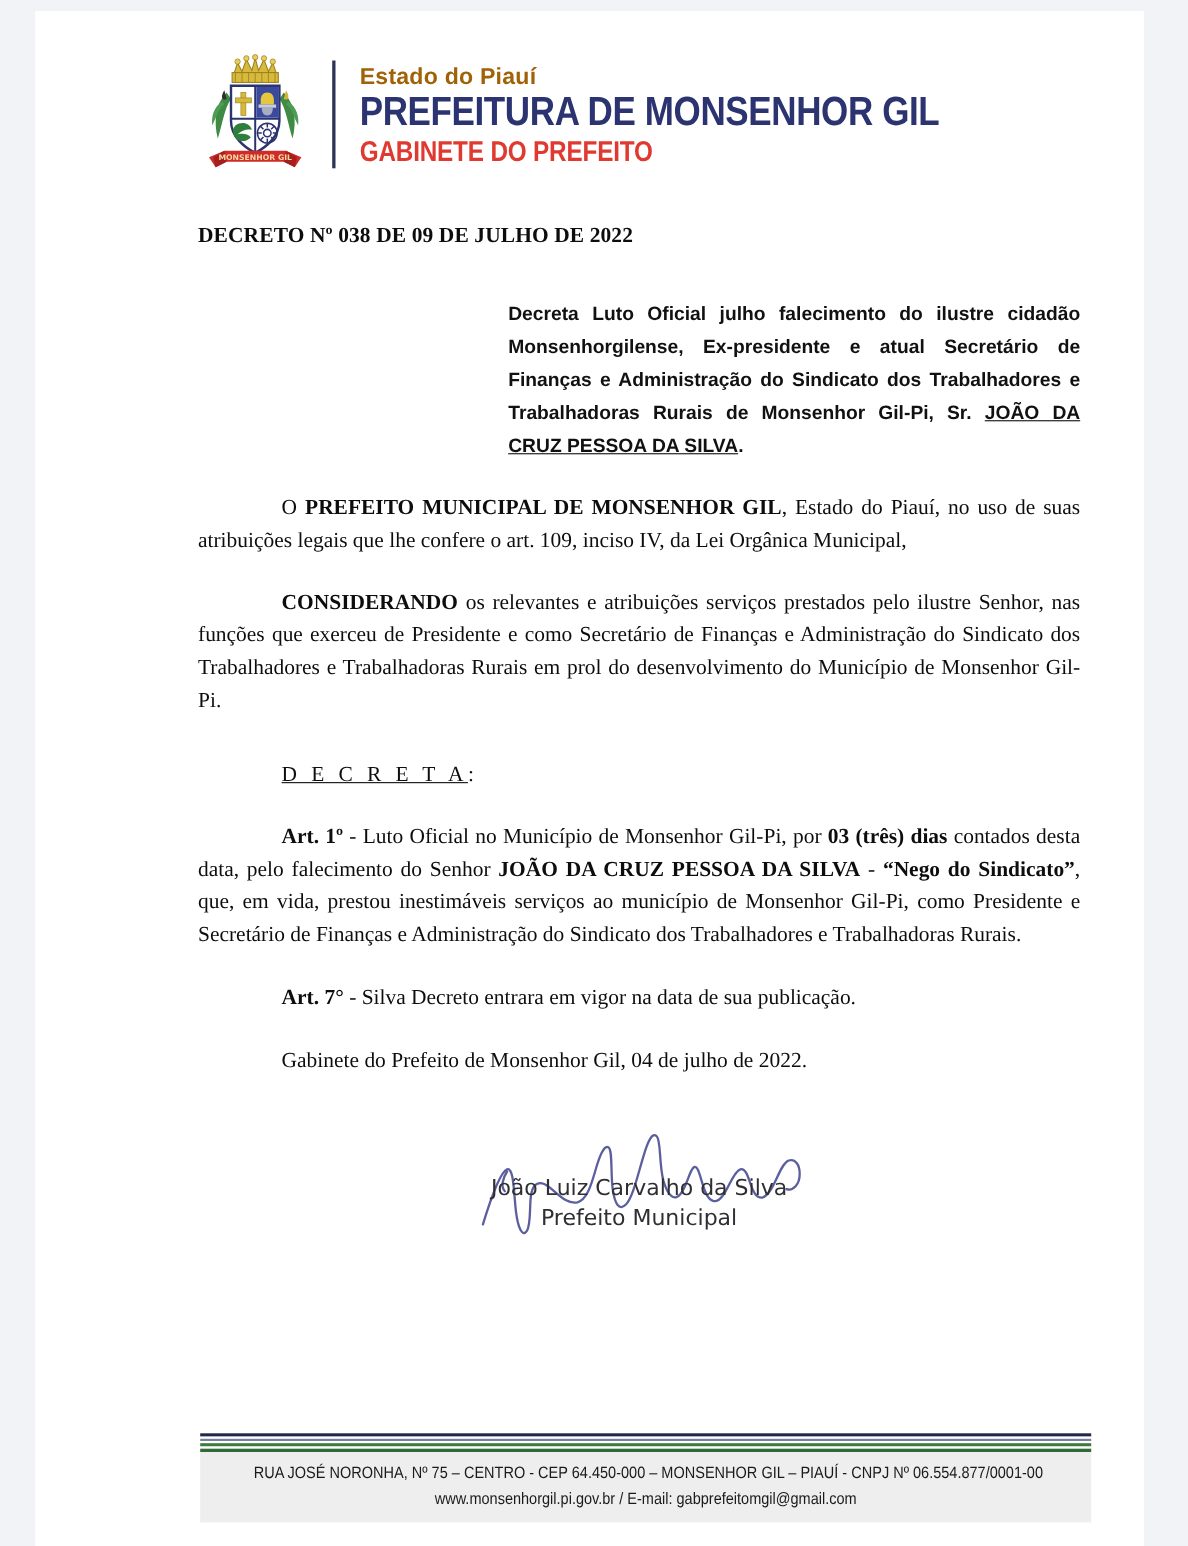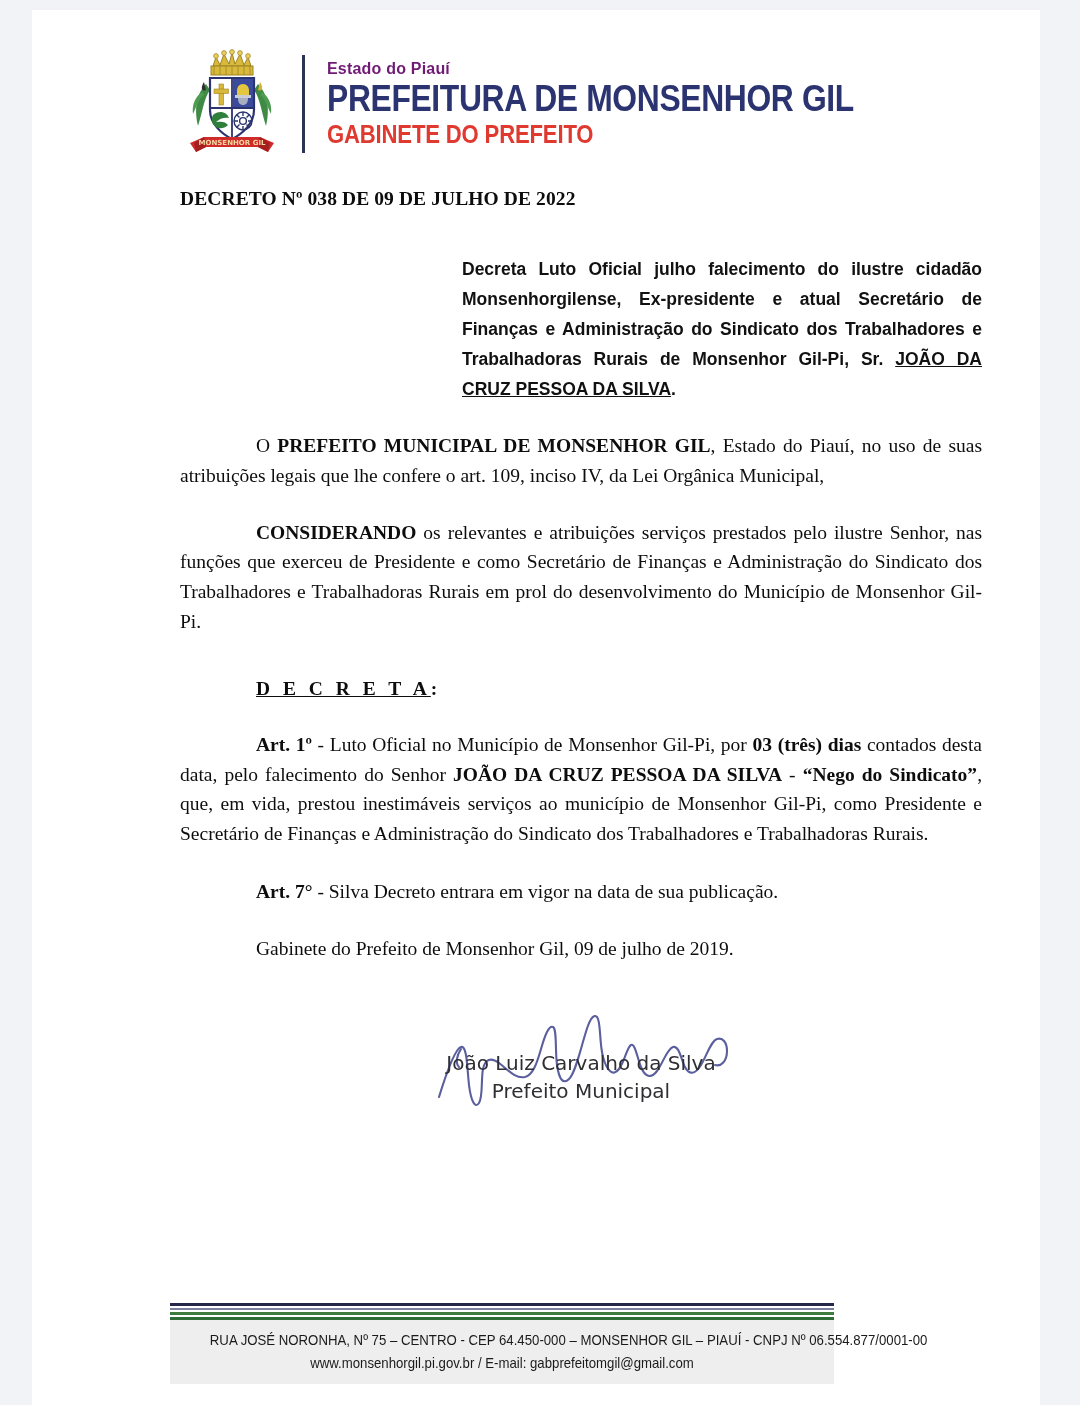--- a/index.html
+++ b/index.html
@@ -45,22 +45,22 @@
   }
   .titles {
     display: flex;
     flex-direction: column;
     justify-content: center;
     line-height: 1;
   }
   .t-state {
     font-family: "Liberation Sans", "DejaVu Sans", sans-serif;
     font-weight: bold;
-    font-size: 16px;
-    color: #701a75;
+    font-size: 21px;
+    color: #a16207;
     letter-spacing: .2px;
     margin-bottom: 3px;
   }
   .t-main {
     font-family: "Liberation Sans", "DejaVu Sans", sans-serif;
     font-weight: bold;
     font-size: 37px;
     color: #2b3470;
     letter-spacing: -0.4px;
     transform: scaleX(0.86);
@@ -81,21 +81,21 @@
 
   
   .content {
     padding: 0 58px 0 148px;
     font-size: 19.5px;
     color: #0d0d0d;
   }
   .decree-title {
     font-weight: bold;
     font-size: 19.5px;
-    margin-top: 28px;
+    margin-top: 44px;
     letter-spacing: .1px;
   }
 
   .ementa {
     margin: 44px 0 0 auto;
     width: 520px;
     font-family: "Liberation Sans", "DejaVu Sans", sans-serif;
     font-weight: bold;
     font-size: 17.5px;
     line-height: 1.72;
@@ -112,21 +112,21 @@
     text-indent: 76px;
   }
 
   .decreta {
     padding-top: 42px;
     text-indent: 76px;
   }
   .decreta b {
     text-decoration: underline;
     letter-spacing: 4px;
-    font-weight: bold;
+    font-weight: normal;
   }
 
   p.art {
     margin: 0;
     padding-top: 30px;
     text-align: justify;
     line-height: 1.52;
     text-indent: 76px;
   }
   p.plain {
@@ -157,23 +157,23 @@
     font-size: 20px;
     color: #2f2f33;
     position: relative;
   }
   .sig-name { padding-top: 42px; }
   .sig-role { padding-top: 4px; }
 
   
   .footer {
     position: absolute;
-    left: 138px;
+    left: 150px;
     bottom: 46px;
-    width: 664px;
+    width: 810px;
   }
   .rule { width: 100%; }
   .rule div { width: 100%; }
   .r1 { height: 3px; background: #23284a; }
   .r2 { height: 2px; background: #ffffff; }
   .r3 { height: 2px; background: #7b7f9e; }
   .r4 { height: 2px; background: #ffffff; }
   .r5 { height: 3px; background: #3f7a3f; }
   .r6 { height: 2px; background: #ffffff; }
   .r7 { height: 3px; background: #2f6b34; }
@@ -274,21 +274,21 @@
 
     <p class="para"><b>CONSIDERANDO</b><span> os relevantes e atribuições serviços prestados pelo ilustre Senhor, nas funções que exerceu de Presidente e como Secretário de Finanças e Administração do Sindicato dos Trabalhadores e Trabalhadoras Rurais em prol do desenvolvimento do Município de Monsenhor Gil-Pi.</span></p>
 
 
     <div class="decreta"><b>D E C R E T A</b><b style="text-decoration:none;letter-spacing:0">:</b></div>
 
     <p class="art"><b>Art. 1º</b><span> - Luto Oficial no Município de Monsenhor Gil-Pi, por </span><b>03 (três) dias</b><span> contados desta data, pelo falecimento do Senhor </span><b>JOÃO DA CRUZ PESSOA DA SILVA</b><span> - </span><b>“Nego do Sindicato”</b><span>, que, em vida, prestou inestimáveis serviços ao município de Monsenhor Gil-Pi, como Presidente e Secretário de Finanças e Administração do Sindicato dos Trabalhadores e Trabalhadoras Rurais.</span></p>
 
     <p class="plain"><b>Art. 7°</b><span> - Silva Decreto entrara em vigor na data de sua publicação.</span></p>
 
-    <p class="plain">Gabinete do Prefeito de Monsenhor Gil, 09 de julho de 2019.</p>
+    <p class="plain">Gabinete do Prefeito de Monsenhor Gil, 04 de julho de 2022.</p>
 
     <div class="signature-block">
       <svg class="sig-svg" viewBox="0 0 330 108" aria-hidden="true">
         <g fill="none" stroke="#5b5f9e" stroke-width="2.1" stroke-linecap="round" stroke-linejoin="round">
           <path d="M18 92 C26 66 34 44 40 42 C46 40 46 62 48 80 C50 96 54 104 58 98 C62 92 60 74 62 64 C64 54 70 52 78 58 C86 64 94 74 104 72 C112 70 116 58 120 44 C124 30 128 20 132 22 C136 24 134 44 136 60 C138 74 142 80 148 74 C154 68 158 50 164 30 C168 16 172 8 176 12 C180 16 178 36 182 52 C186 66 192 72 198 64 C204 56 206 42 210 40 C214 38 216 52 220 62 C224 72 230 74 236 66 C242 58 246 44 252 42 C258 40 260 54 264 62 C268 70 274 70 280 60 C286 50 290 36 296 34 C302 32 306 38 306 46 C306 56 300 62 294 60"></path>
           <path d="M40 44 C36 50 34 58 38 62"></path>
         </g>
       </svg>
       <div class="sig-name">João Luiz Carvalho da Silva</div>
       <div class="sig-role">Prefeito Municipal</div>

